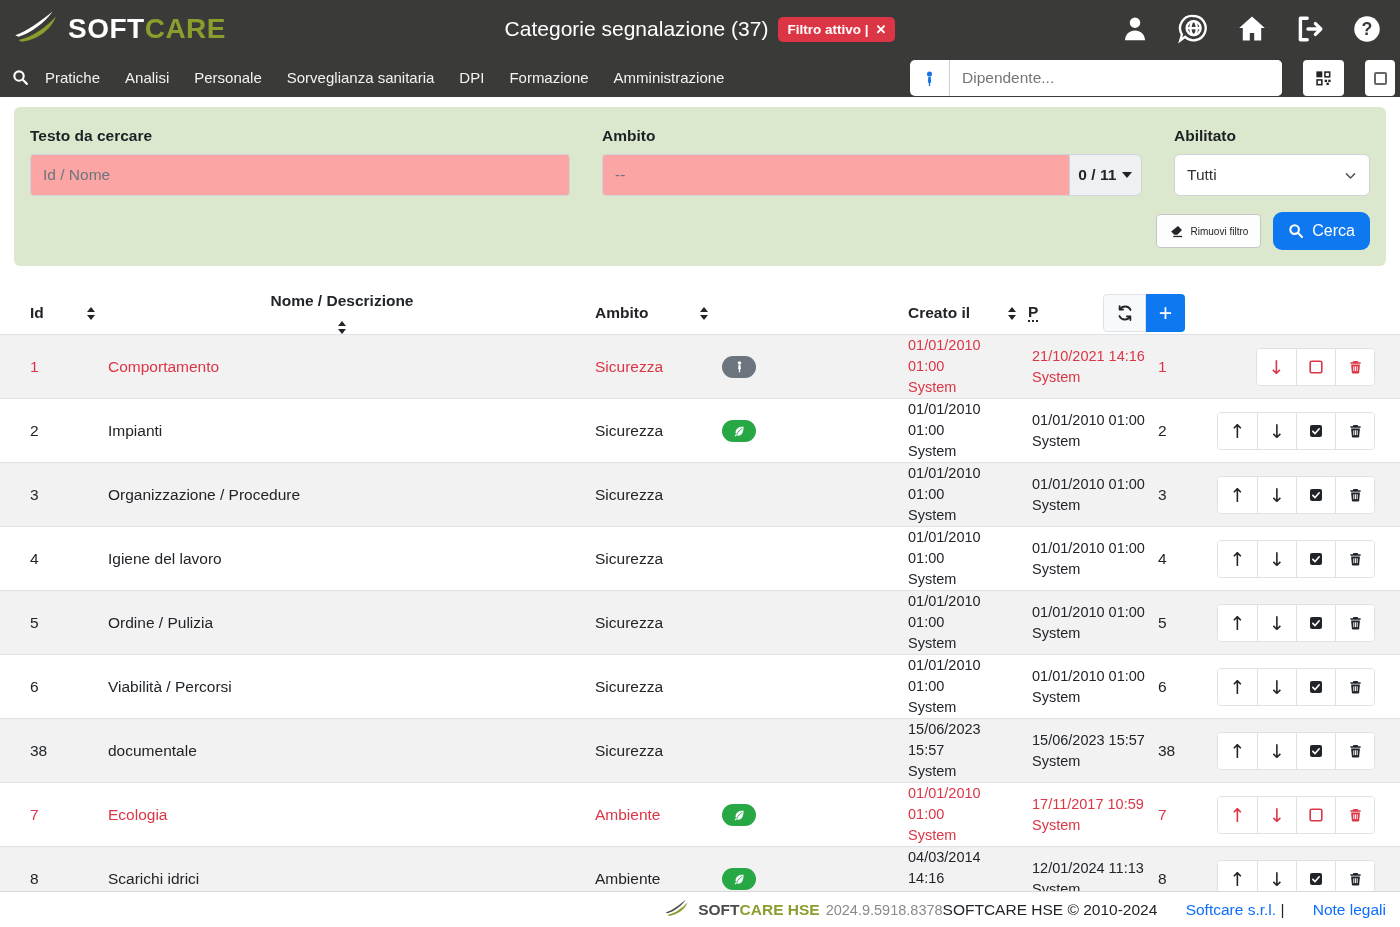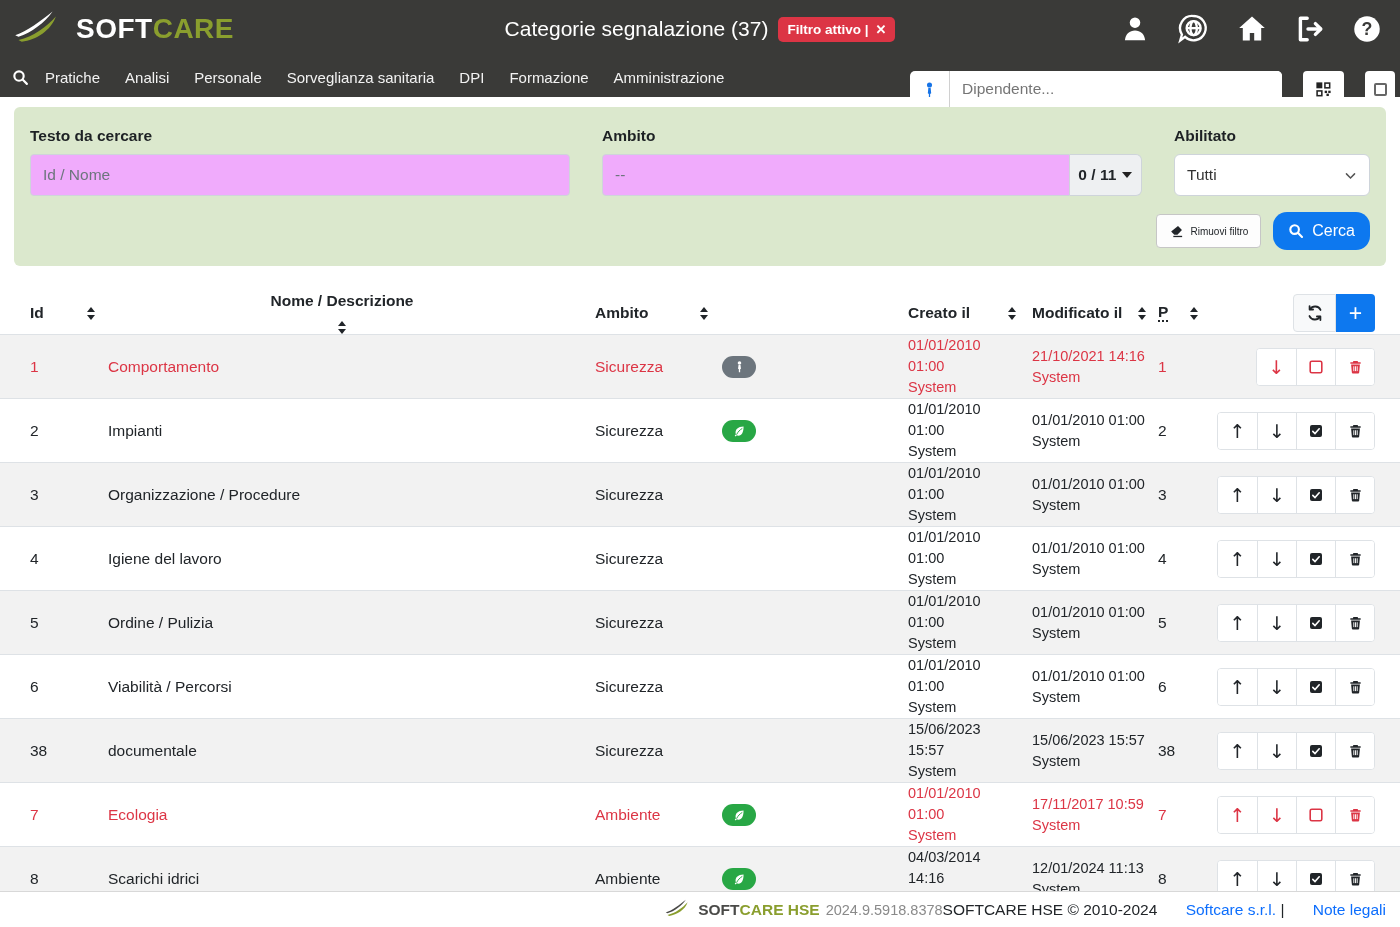--- a/index.html
+++ b/index.html
@@ -6,67 +6,67 @@
     --header:#3a3a38; --panel:#dbe8cd; --accent:#0d78ef; --danger:#dc3545;
     --success:#28a745; --neutral:#6c757d; --stripe:#f2f2f2; --link:#0d6efd;
     --brandgreen:#8a9e2e; --border:#dee2e6; --text:#212529;
   }
   *{box-sizing:border-box;margin:0;padding:0;}
   body{width:1400px;height:927px;position:relative;overflow:hidden;background:#fff;
        font-family:"Liberation Sans",sans-serif;color:var(--text);}
   
   .topnav{background:var(--header);height:97px;position:relative;color:#fff;}
   .topbar{height:58px;display:flex;align-items:center;}
-  .logo{display:flex;align-items:center;margin-left:12px;gap:12px;}
+  .logo{display:flex;align-items:center;margin-left:12px;gap:4px;}
   .logo .brand{font-size:28px;font-weight:bold;letter-spacing:.5px;}
   .logo .brand .care{color:var(--brandgreen);}
   .title-wrap{position:absolute;left:0;right:0;top:0;height:58px;display:flex;
       justify-content:center;align-items:center;gap:10px;}
   .page-title{font-size:21px;color:#fff;}
   .hdr-badge{background:var(--danger);color:#fff;font-size:13.5px;font-weight:bold;
       border-radius:5px;padding:5px 9px;display:flex;align-items:center;gap:7px;}
   .hdr-badge .x{cursor:pointer;font-size:13px;}
   .top-icons{margin-left:auto;display:flex;align-items:center;gap:26px;margin-right:18px;position:relative;z-index:2;}
   .top-icons .ticon{display:flex;align-items:center;justify-content:center;cursor:pointer;}
   
   .navrow{height:39px;display:flex;align-items:center;padding-left:12px;}
   .nav-search{margin-right:16px;display:flex;align-items:center;cursor:pointer;}
   .nav-items{display:flex;gap:25px;font-size:15px;color:#f2f2f2;}
   .nav-items span{cursor:pointer;}
   
-  .emp-wrap{position:absolute;top:71px;right:5px;display:flex;gap:21px;height:36px;}
+  .emp-wrap{position:absolute;top:60px;right:5px;display:flex;gap:21px;height:36px;}
   .emp-box{display:flex;background:#fff;border-radius:5px;width:372px;overflow:hidden;align-items:stretch;}
   .emp-ico{width:40px;display:flex;align-items:center;justify-content:center;border-right:1px solid #d0d0d0;cursor:pointer;}
   .emp-box input{border:none;outline:none;flex:1;font-size:15.5px;padding:0 12px;
       font-family:"Liberation Sans",sans-serif;color:#333;}
   .emp-box input::placeholder{color:#757575;}
   .sq-btn{background:#fff;border-radius:4px;border:none;display:flex;align-items:center;justify-content:center;cursor:pointer;}
   .qr-btn{width:41px;}
   .box-btn{width:30px;}
   .box-btn .sq{width:13px;height:13px;border:2px solid #666;border-radius:2px;}
   
   .panel{margin:10px 14px 0;background:var(--panel);border-radius:6px;padding:20px 16px 16px;}
   .panel-grid{display:grid;grid-template-columns:540px 540px 196px;justify-content:space-between;}
   .f-label{font-weight:bold;font-size:15.5px;margin-bottom:9px;color:#1d2124;}
-  .f-input{width:100%;height:42px;border:1px solid #ced4da;border-radius:4px;background:#f0abfc;
+  .f-input{width:100%;height:42px;border:1px solid #ced4da;border-radius:4px;background:#fca5a5;
       font-size:15.5px;padding:16px 12px;outline:none;font-family:"Liberation Sans",sans-serif;color:#333;}
   .f-input::placeholder{color:#6c757d;}
   .ambito-group{display:flex;}
   .ambito-group .f-input{border-top-right-radius:0;border-bottom-right-radius:0;}
   .ambito-addon{width:84px;background:#eef0f2;border:1px solid #ced4da;border-left:none;
       border-radius:0 6px 6px 0;display:flex;align-items:center;justify-content:center;gap:6px;
       font-weight:bold;font-size:15.5px;cursor:pointer;}
   .caret{width:0;height:0;border-left:5px solid transparent;border-right:5px solid transparent;border-top:6px solid #222;}
   .f-select{width:100%;height:42px;border:1px solid #ced4da;border-radius:6px;background:#fff;
       font-size:15.5px;padding:0 12px;display:flex;align-items:center;justify-content:space-between;cursor:pointer;color:#333;}
   .panel-actions{margin-top:16px;display:flex;justify-content:flex-end;align-items:center;gap:12px;}
   .btn-light{background:#fdfdfd;border:1px solid #c6c6c6;border-radius:4px;height:34px;padding:0 12px;
       font-size:10px;display:flex;align-items:center;gap:7px;cursor:pointer;color:var(--text);
       font-family:"Liberation Sans",sans-serif;}
-  .btn-primary{background:var(--accent);border:none;border-radius:14px;height:38px;padding:0 15px;
+  .btn-primary{background:var(--accent);border:none;border-radius:9px;height:38px;padding:0 15px;
       font-size:16px;color:#fff;display:flex;align-items:center;gap:8px;cursor:pointer;
       font-family:"Liberation Sans",sans-serif;}
   
   .table{margin-top:26px;}
   .thead,.trow{display:grid;grid-template-columns:103px 485px 124px 188px 120px 130px 60px 1fr;align-items:center;}
   .thead{height:42px;font-weight:bold;font-size:15.5px;}
   .th{display:flex;align-items:center;justify-content:space-between;height:100%;}
   .th .lbl{white-space:nowrap;}
   .c-id{padding-left:30px;padding-right:8px;}
   .c-name{padding-left:5px;padding-right:12px;flex-direction:column;}
@@ -277,27 +277,20 @@
         </span>
       </div>
     <div class="th c-badge"></div>
     <div class="th c-created">
         <span class="lbl">Creato il</span>
         <span class="sort">
           <span class="t-up"></span>
           <span class="t-dn"></span>
         </span>
       </div>
-    <div class="th c-modified">
-        <span class="lbl">Modificato il</span>
-        <span class="sort">
-          <span class="t-up"></span>
-          <span class="t-dn"></span>
-        </span>
-      </div>
     <div class="th c-p">
         <span class="lbl p-abbr">P</span>
         <span class="sort">
           <span class="t-up"></span>
           <span class="t-dn"></span>
         </span>
       </div>
     <div class="c-actions">
       <span class="hdr-btns">
         <button class="refresh-btn">

